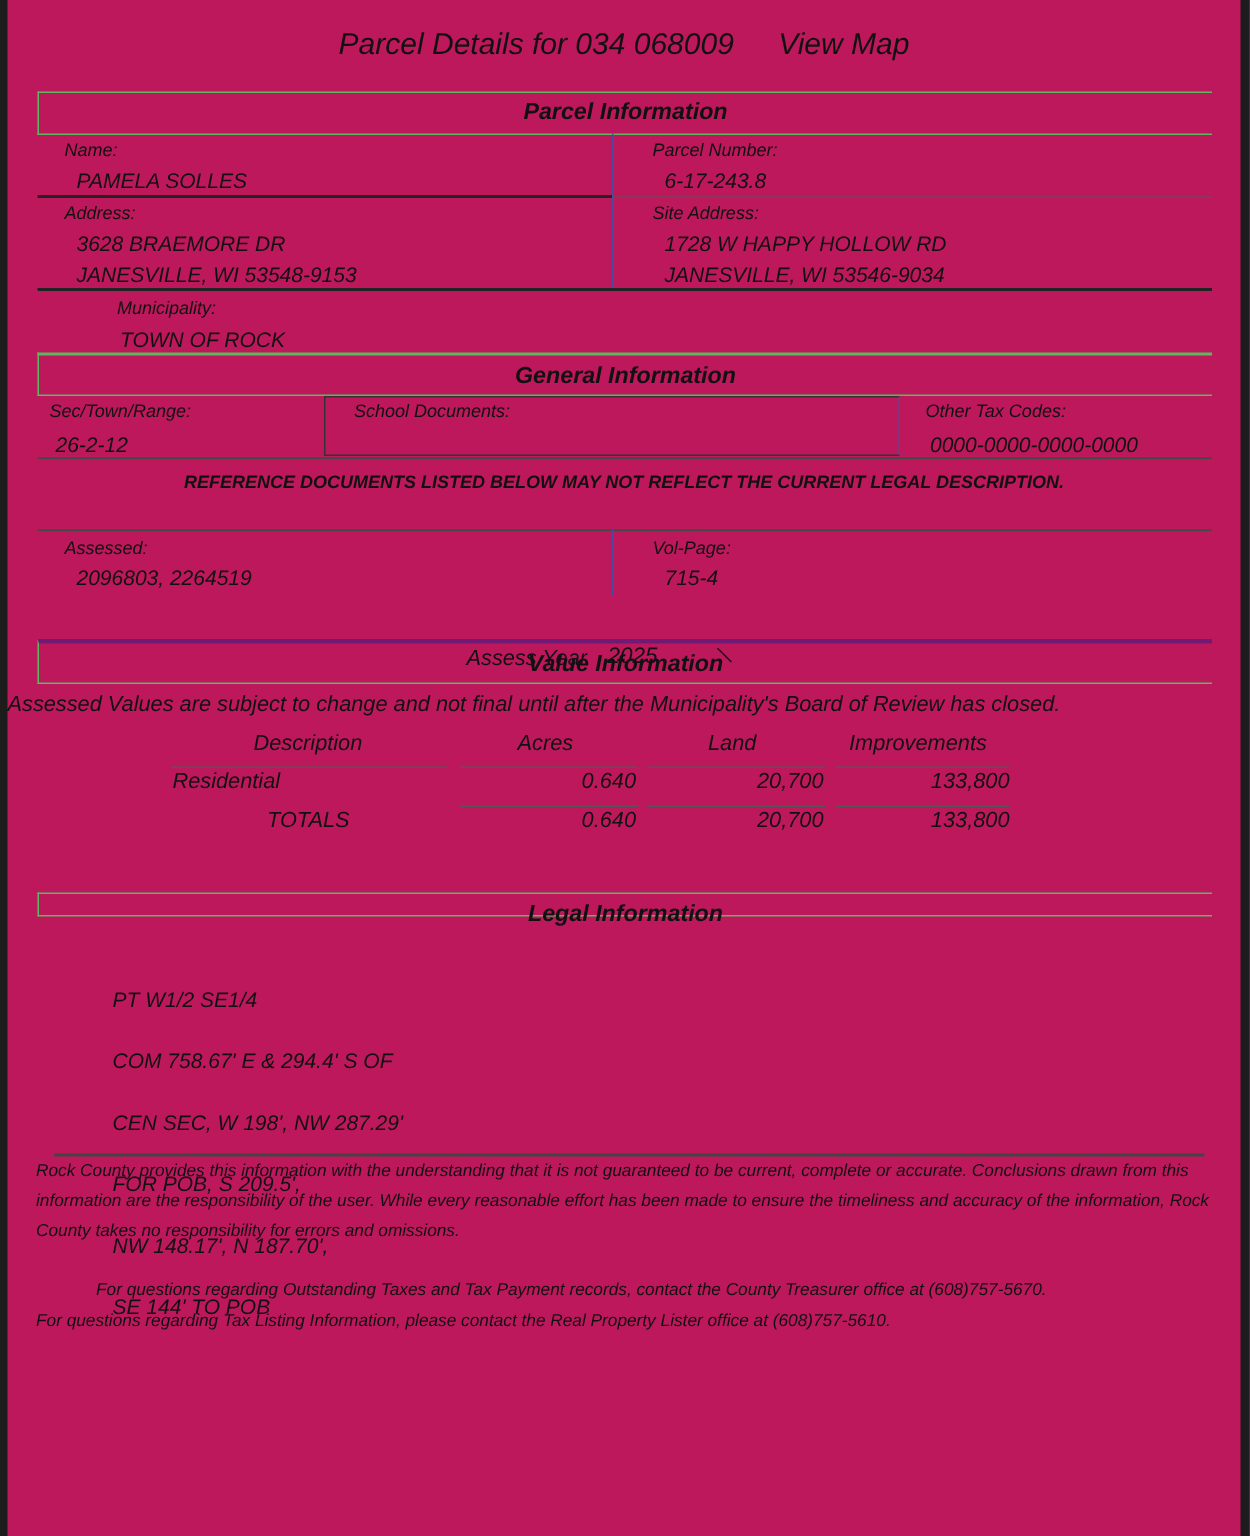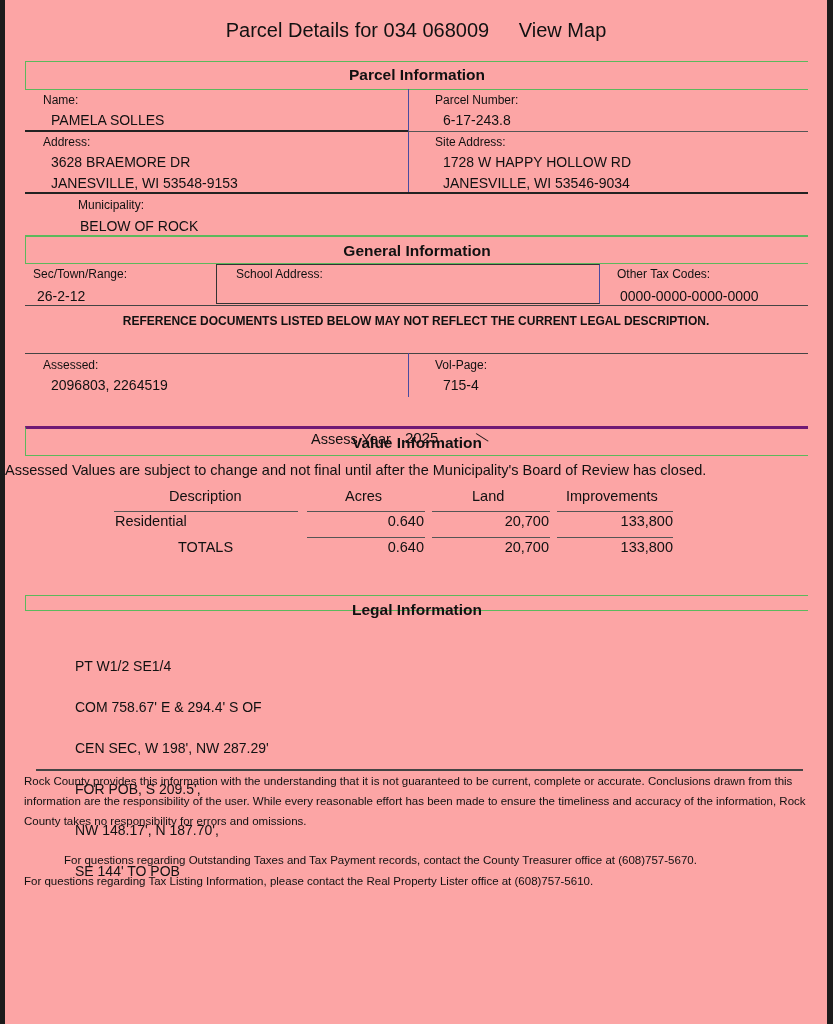--- a/index.html
+++ b/index.html
@@ -1,17 +1,17 @@
 <!DOCTYPE html>
 <html><head>
 <meta charset="utf-8">
 <style>
   html,body{margin:0;padding:0;}
   body{width:833px;height:1024px;background:#1c1c1c;position:relative;overflow:hidden;font-family:"Liberation Sans",sans-serif;color:#111;}
-  .page{position:absolute;left:5px;top:0;width:822px;height:1024px;background:#fca5a5;}
+  .page{position:absolute;left:5px;top:0;width:822px;height:1024px;background:#be185d;font-style:italic;}
   .abs{position:absolute;white-space:nowrap;}
   .title{top:19px;left:0;width:822px;text-align:center;font-size:20px;}
   .title span{margin:0 12px;}
   .link{cursor:pointer;}
   .sec-hdr{position:absolute;left:20px;width:783px;border:1.5px solid #5cb85c;border-right:none;text-align:center;font-weight:bold;font-size:15.5px;box-sizing:border-box;}
   .lbl{font-size:12px;color:#111;text-align:right;}
   .val{font-size:14px;}
   .hline{position:absolute;height:0;}
   .vline{position:absolute;width:0;border-left:1px solid #4a4aa0;}
   .notice{font-weight:bold;font-size:12px;left:0;width:822px;text-align:center;}
@@ -44,29 +44,29 @@
   <div class="abs lbl" style="left:38px;top:135px;">Address:</div>
   <div class="abs val" style="left:46px;top:154px;">3628 BRAEMORE DR</div>
   <div class="abs val" style="left:46px;top:175px;">JANESVILLE, WI 53548-9153</div>
   <div class="abs lbl" style="left:430px;top:135px;">Site Address:</div>
   <div class="abs val" style="left:438px;top:154px;">1728 W HAPPY HOLLOW RD</div>
   <div class="abs val" style="left:438px;top:175px;">JANESVILLE, WI 53546-9034</div>
 
   <div class="hline" style="left:20px;width:783px;top:192px;border-top:2px solid #222;"></div>
 
   <div class="abs lbl" style="left:73px;top:198px;">Municipality:</div>
-  <div class="abs val" style="left:75px;top:218px;">BELOW OF ROCK</div>
+  <div class="abs val" style="left:75px;top:218px;">TOWN OF ROCK</div>
 
   <div class="sec-hdr" style="top:235px;height:29px;line-height:27px;border-top-width:2px;">General Information</div>
 
   <div class="abs lbl" style="left:28px;top:267px;">Sec/Town/Range:</div>
   <div class="abs val" style="left:32px;top:288px;">26-2-12</div>
 
   <div class="abs" style="left:211px;top:264px;width:384px;height:40px;border:1px solid #333;border-right-color:#4a4aa0;border-top:1.5px solid #333;box-sizing:border-box;"></div>
-  <div class="abs lbl" style="left:231px;top:267px;">School Address:</div>
+  <div class="abs lbl" style="left:231px;top:267px;">School Documents:</div>
 
   <div class="abs lbl" style="left:612px;top:267px;">Other Tax Codes:</div>
   <div class="abs val" style="left:615px;top:288px;">0000-0000-0000-0000</div>
 
   <div class="hline" style="left:20px;width:783px;top:305px;border-top:1px solid #444;"></div>
 
   <div class="abs notice" style="top:314px;">REFERENCE DOCUMENTS LISTED BELOW MAY NOT REFLECT THE CURRENT LEGAL DESCRIPTION.</div>
 
   <div class="hline" style="left:20px;width:783px;top:353px;border-top:1px solid #444;"></div>
   <div class="vline" style="left:403px;top:353px;height:44px;"></div>

